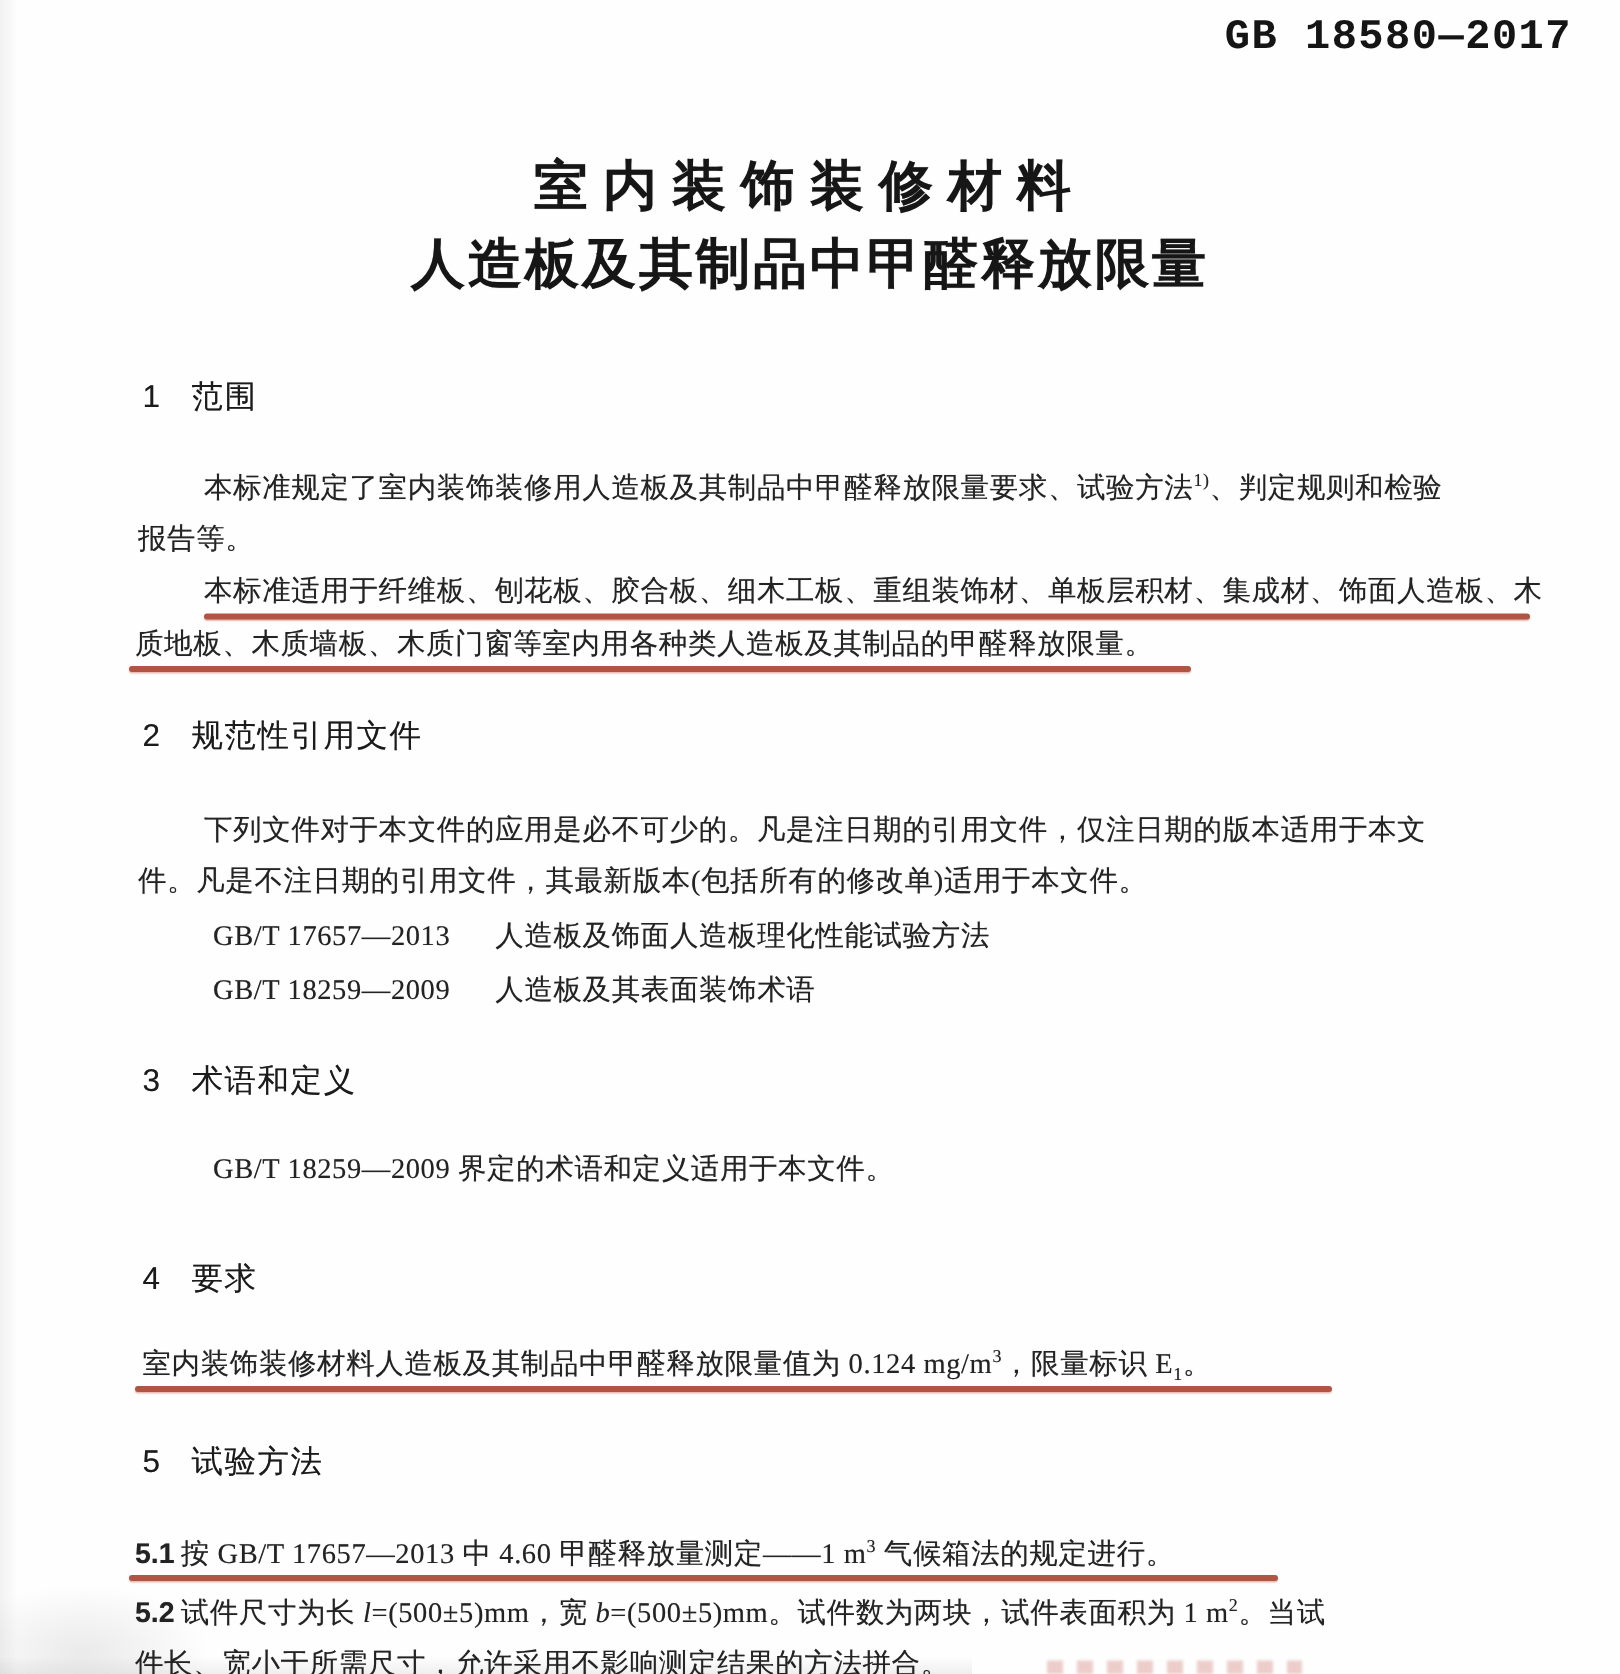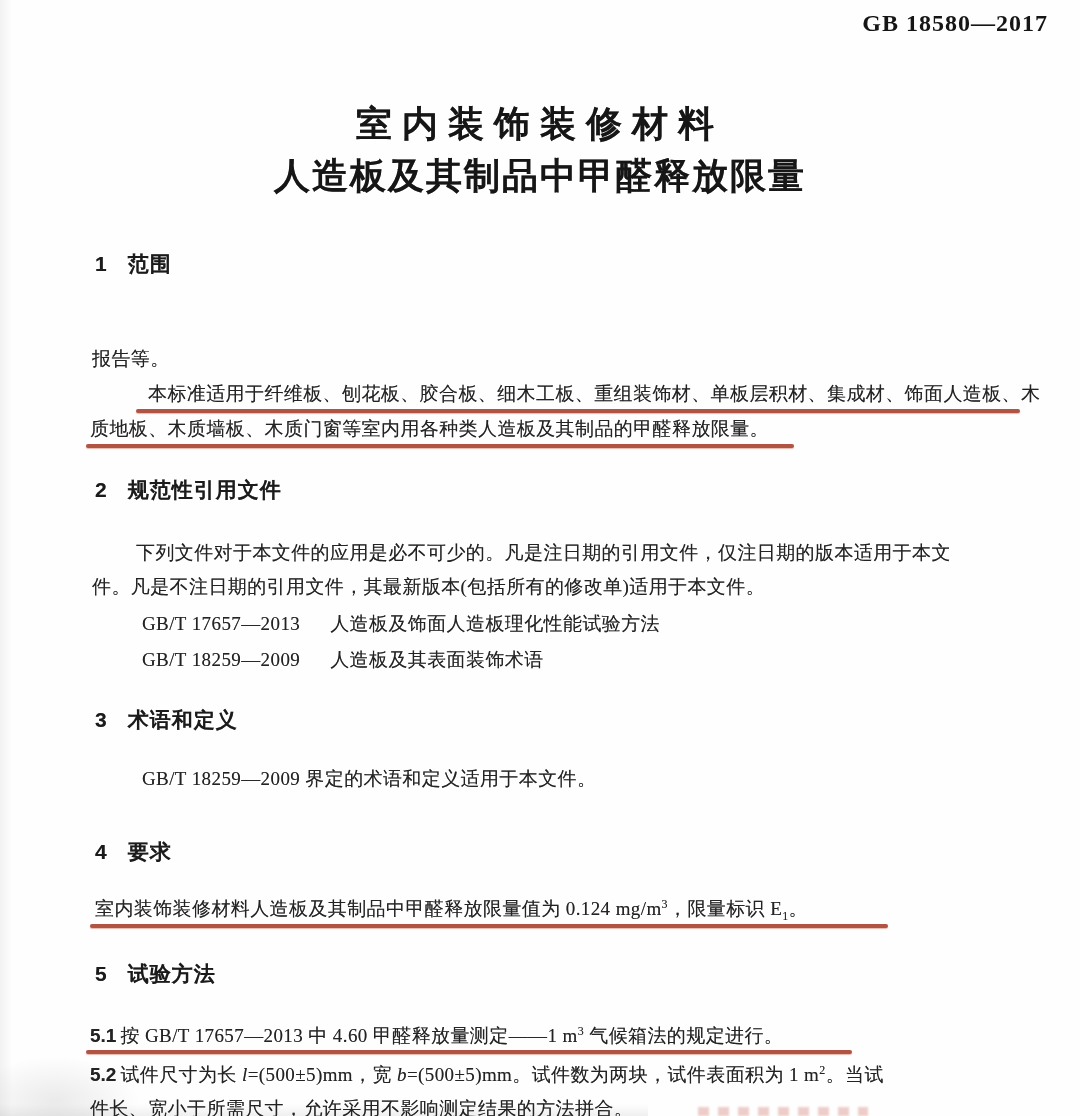--- a/index.html
+++ b/index.html
@@ -11,36 +11,36 @@
   
   .shade-left{position:absolute;left:0;top:0;width:12px;height:100%;
     background:linear-gradient(90deg,rgba(0,0,0,.05),rgba(0,0,0,0));}
   .shade-bottom{position:absolute;left:0;bottom:0;width:60%;height:12px;
     background:linear-gradient(0deg,rgba(0,0,0,.06),rgba(0,0,0,0));}
   .smudge-bl{position:absolute;left:-30px;bottom:-30px;width:170px;height:90px;
     background:radial-gradient(closest-side,rgba(0,0,0,.08),rgba(0,0,0,0));}
 
   .std-code{
     position:absolute;top:10px;right:32px;
-    font-family:Liberation Serif, serif;
-    font-weight:800;font-size:24px;letter-spacing:1px;color:#151515;
+    font-family:Liberation Mono, monospace;
+    font-weight:800;font-size:28px;letter-spacing:1px;color:#151515;
   }
   .title{
     position:absolute;left:0;width:100%;text-align:center;
     font-family:"Liberation Sans","DejaVu Sans",sans-serif;
     font-weight:800;font-size:36px;color:#161616;
     text-shadow:0 0 .5px rgba(0,0,0,.5);
   }
   .title.t1{top:100px;letter-spacing:10px;}
   .title.t2{top:152px;letter-spacing:2px;}
 
   .heading{
     position:absolute;
     font-family:"Liberation Sans","DejaVu Sans",sans-serif;
-    font-weight:700;font-size:21px;color:#1b1b1b;letter-spacing:1px;
+    font-weight:400;font-size:21px;color:#1b1b1b;letter-spacing:1px;
     text-shadow:0 0 .4px rgba(0,0,0,.45);
   }
   .heading .num{display:inline-block;margin-right:20px;}
 
   .line{
     position:absolute;font-size:19px;white-space:nowrap;color:#232323;
     letter-spacing:.4px;text-shadow:0 0 .5px rgba(0,0,0,.4);
   }
   .line .cnum{
     font-family:"Liberation Sans","DejaVu Sans",sans-serif;
@@ -73,23 +73,26 @@
 
   <div class="std-code">GB 18580—2017</div>
 
   <div class="title t2">人造板及其制品中甲醛释放限量</div>
   <div class="title t1">室内装饰装修材料</div>
 
   <div class="heading" style="left:95px;top:250px;">
     <span class="num">1</span><span>范围</span>
   </div>
 
+  <div class="line" style="left:136px;top:312px;">
+    <span>本标准规定了室内装饰装修用人造板及其制品中甲醛释放限量要求、试验方法</span><sup>1)</sup><span>、判定规则和检验</span>
+  </div>
   <div class="line" style="left:92px;top:346px;font-family:Liberation Mono, monospace;">报告等。</div>
 
-  <div class="line" style="left:148px;top:381px;">本标准适用于纤维板、刨花板、胶合板、细木工板、重组装饰材、单板层积材、集成材、饰面人造板、木</div>
+  <div class="line" style="left:136px;top:381px;">本标准适用于纤维板、刨花板、胶合板、细木工板、重组装饰材、单板层积材、集成材、饰面人造板、木</div>
   <div class="redline" style="left:136px;top:409px;width:884px;"></div>
   <div class="line" style="left:90px;top:416px;">质地板、木质墙板、木质门窗等室内用各种类人造板及其制品的甲醛释放限量。</div>
   <div class="redline" style="left:86px;top:444px;width:708px;"></div>
 
   <div class="heading" style="left:95px;top:476px;">
     <span class="num">2</span><span>规范性引用文件</span>
   </div>
 
   <div class="line" style="left:136px;top:540px;">下列文件对于本文件的应用是必不可少的。凡是注日期的引用文件，仅注日期的版本适用于本文</div>
   <div class="line" style="left:92px;top:574px;text-align:right;">件。凡是不注日期的引用文件，其最新版本(包括所有的修改单)适用于本文件。</div>

